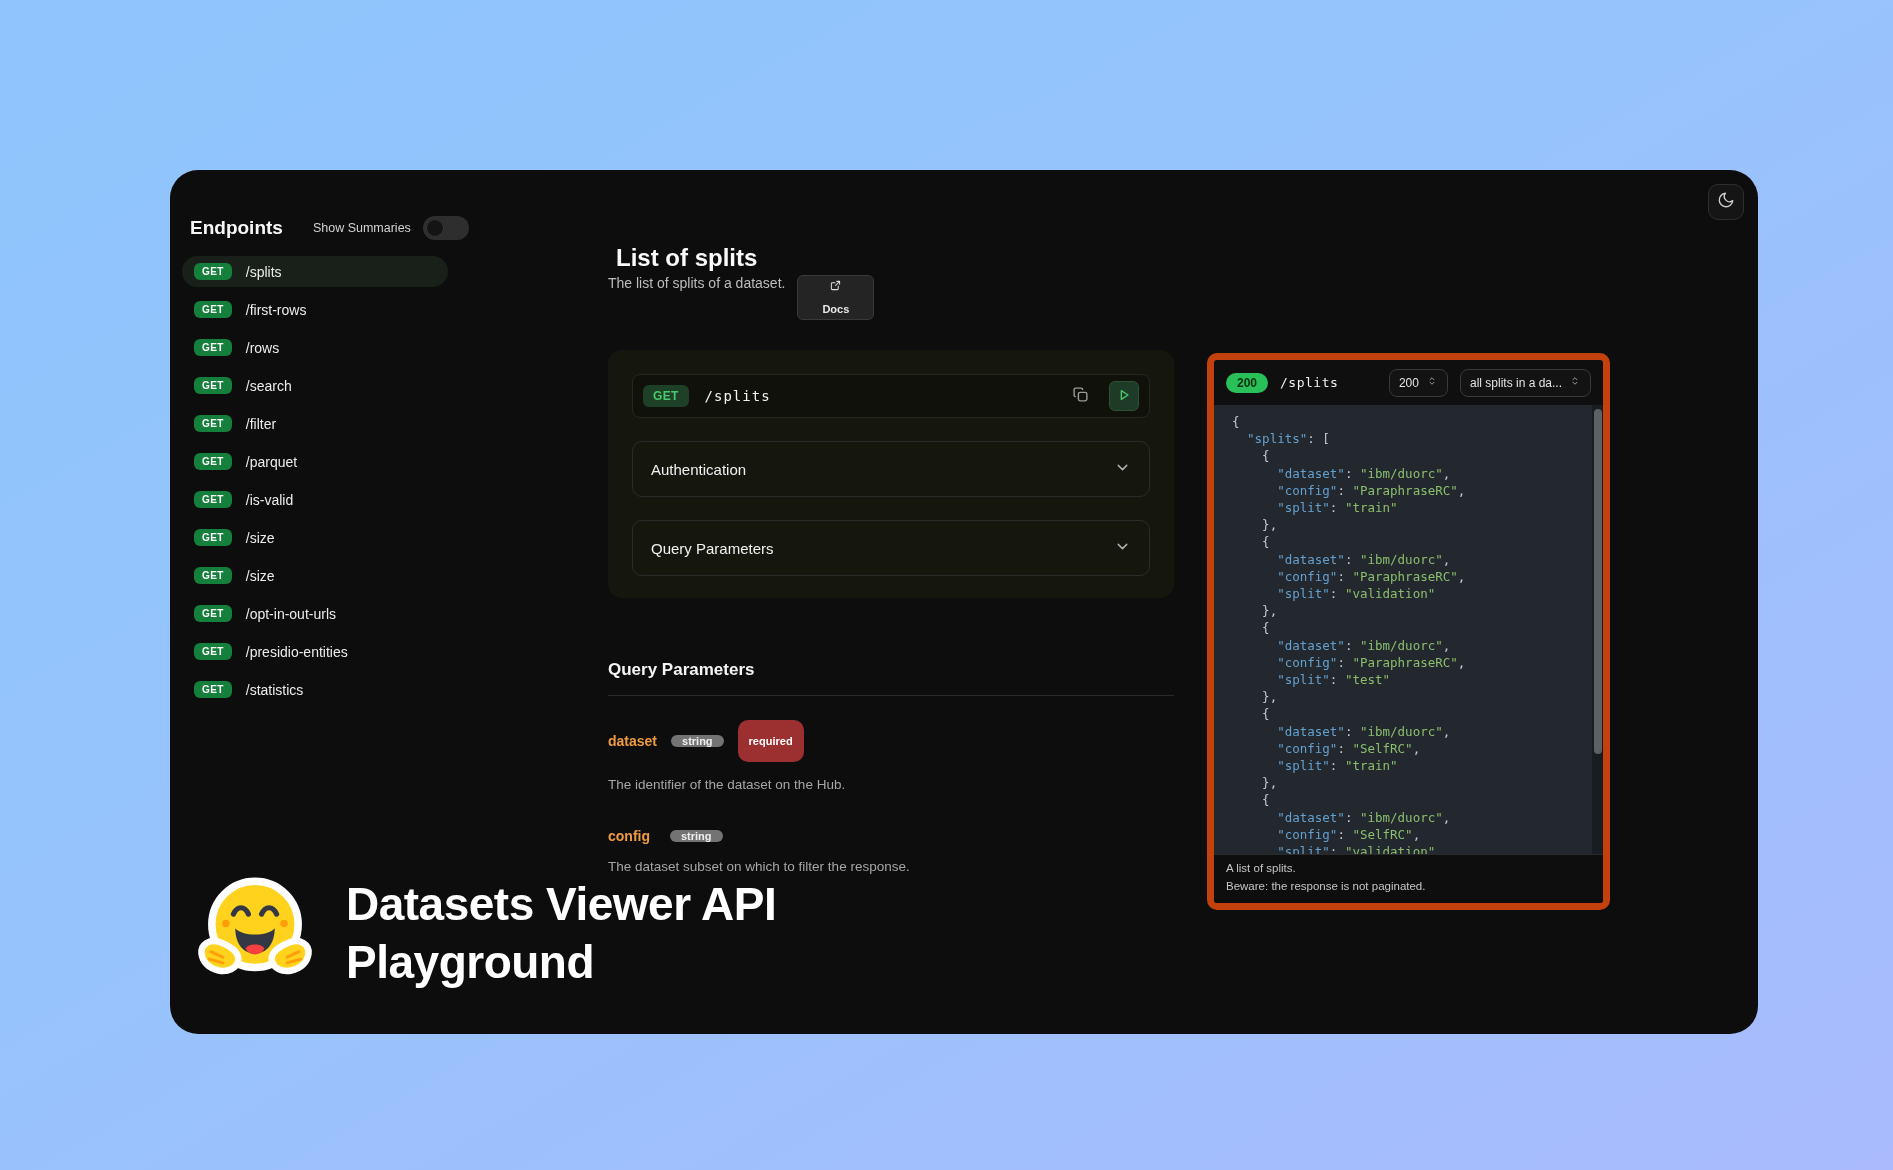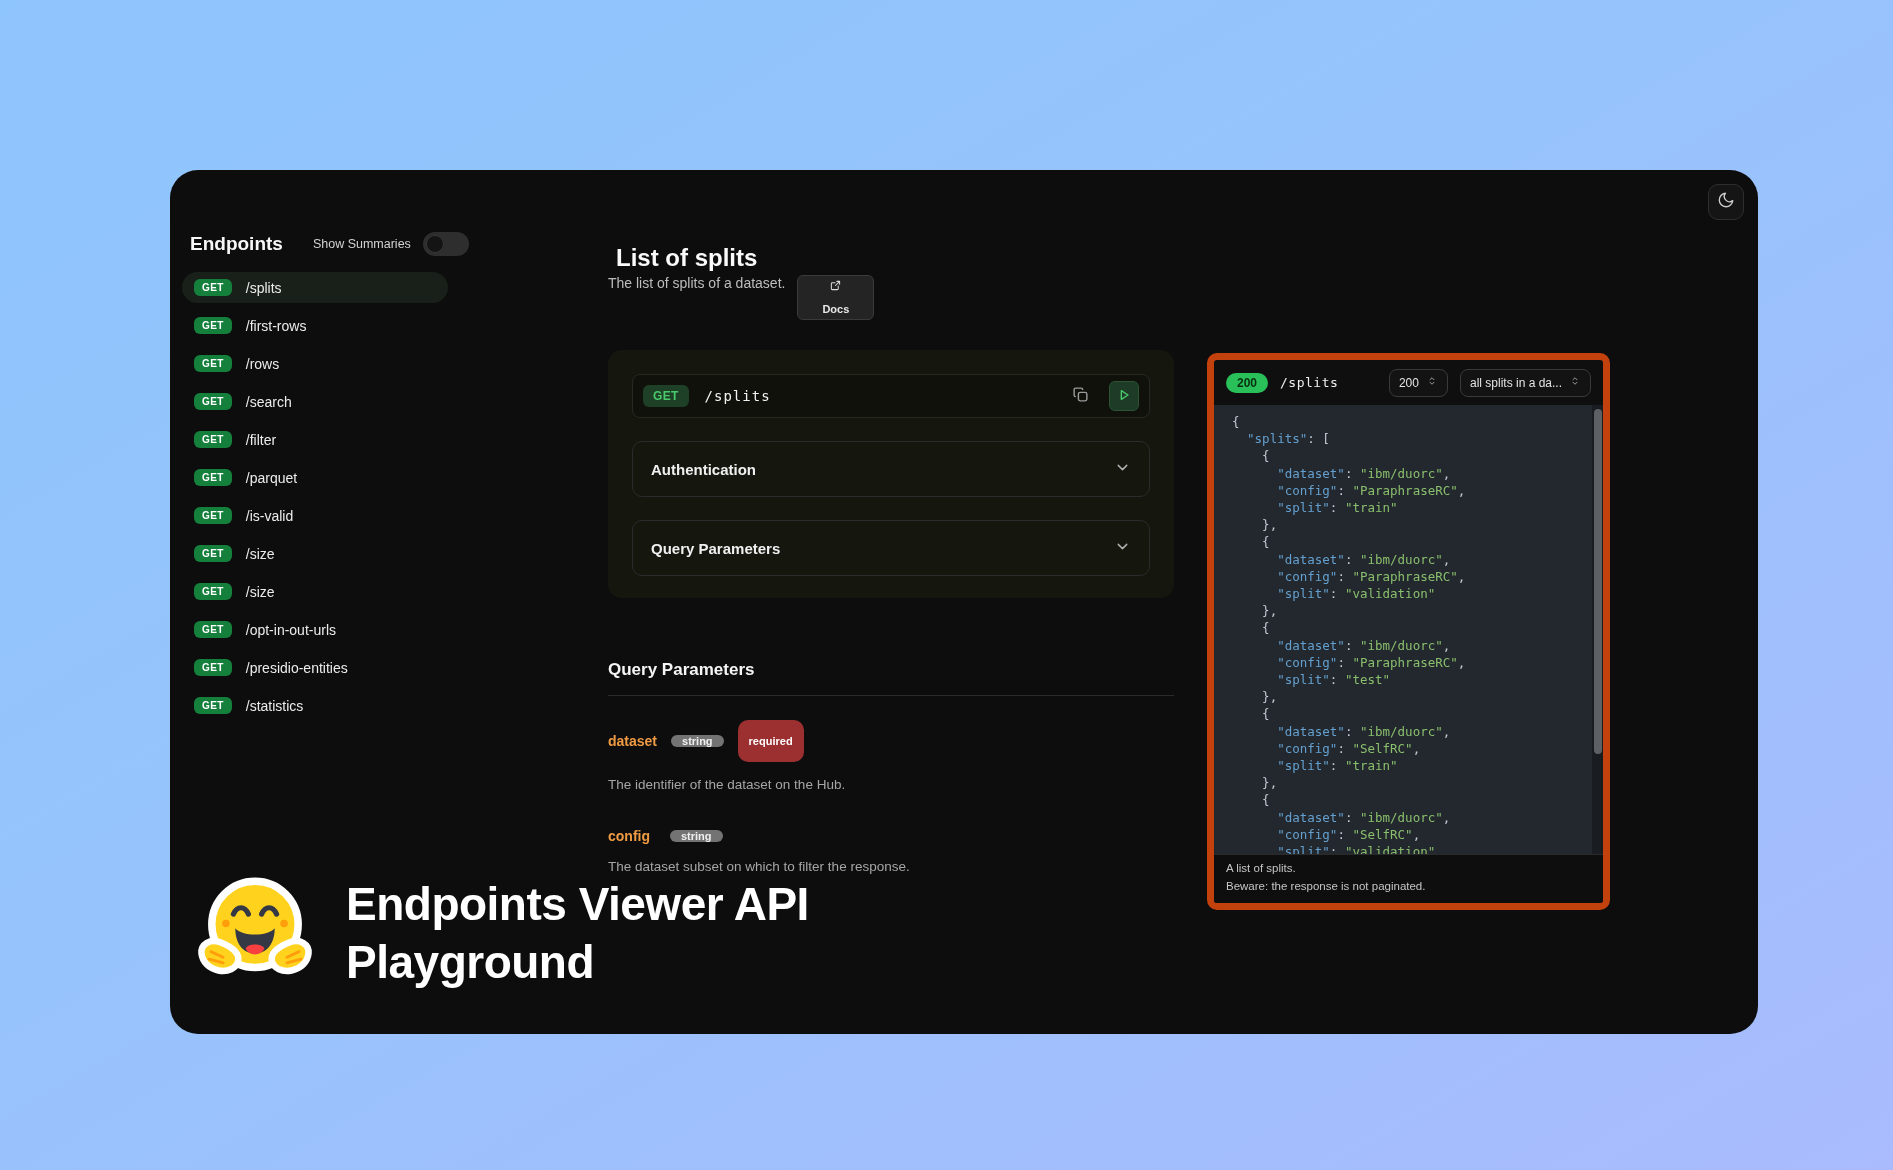--- a/index.html
+++ b/index.html
@@ -13,21 +13,21 @@
     position:absolute; left:170px; top:170px; width:1588px; height:864px;
     background:#0d0d0d; border-radius:28px; color:#eee;
   }
   
   .theme-btn {
     position:absolute; top:14px; right:14px; width:36px; height:36px;
     border:1px solid #2e2e2e; border-radius:10px; background:#151515;
     display:flex; align-items:center; justify-content:center; cursor:pointer;
   }
   
-  .sidebar { position:absolute; left:0; top:16px; width:310px; }
+  .sidebar { position:absolute; left:0; top:0; width:310px; }
   .sb-head { display:flex; align-items:center; padding:46px 0 0 20px; }
   .sb-title { font-size:19px; font-weight:bold; color:#f7f7f7; }
   .sb-toggle-label { font-size:12.5px; color:#d2d2d2; margin-left:30px; }
   .toggle {
     margin-left:12px; width:46px; height:24px; border-radius:12px;
     background:#2e2e2e; position:relative; cursor:pointer;
   }
   .toggle .knob {
     position:absolute; left:3px; top:3px; width:18px; height:18px;
     border-radius:50%; background:#141414; box-shadow:0 0 0 1px #3a3a3a inset;
@@ -70,21 +70,21 @@
   .icon-btn { background:none; border:none; display:flex; align-items:center; cursor:pointer; padding:4px; }
   .run-btn {
     width:30px; height:30px; border-radius:6px; background:#1d3b26;
     border:1px solid #2d5236; display:flex; align-items:center; justify-content:center; cursor:pointer;
   }
   .accordion {
     margin-top:23px; height:56px; border:1px solid #2b2b2b; border-radius:10px;
     display:flex; align-items:center; justify-content:space-between;
     padding:0 18px; cursor:pointer;
   }
-  .accordion .acc-label { font-size:15px; font-weight:700; color:#f0f0f0; }
+  .accordion .acc-label { font-size:15px; font-weight:400; color:#f0f0f0; }
   .qp-section { margin-top:62px; width:566px; }
   .qp-title { font-size:17px; font-weight:bold; color:#f5f5f5; }
   .qp-hr { border:none; border-top:1px solid #2a2a2a; margin-top:15px; }
   .param-row { display:flex; align-items:center; gap:14px; margin-top:24px; }
   .param-name { font-size:14px; font-weight:600; color:#ef9b43; }
   .type-badge {
     background:#737373; color:#efefef; font-size:11px; font-weight:600;
     padding:0 11px; border-radius:10px;
   }
   .required-badge {
@@ -328,18 +328,18 @@
         </g>
         <g stroke="#FF9D0B" stroke-width="3" fill="none" stroke-linecap="round">
           <path d="M18 87 l13 6"></path>
             <path d="M16 95 l15 4"></path>
           <path d="M112 87 l-13 6"></path>
             <path d="M114 95 l-15 4"></path>
         </g>
       </svg>
     </span>
     <div>
-      <div class="brand-text">Endpoints Viewer API</div>
+      <div class="brand-text">Datasets Viewer API</div>
       <div class="brand-text">Playground</div>
     </div>
   </div>
 
 </div>
 
 </body></html>

